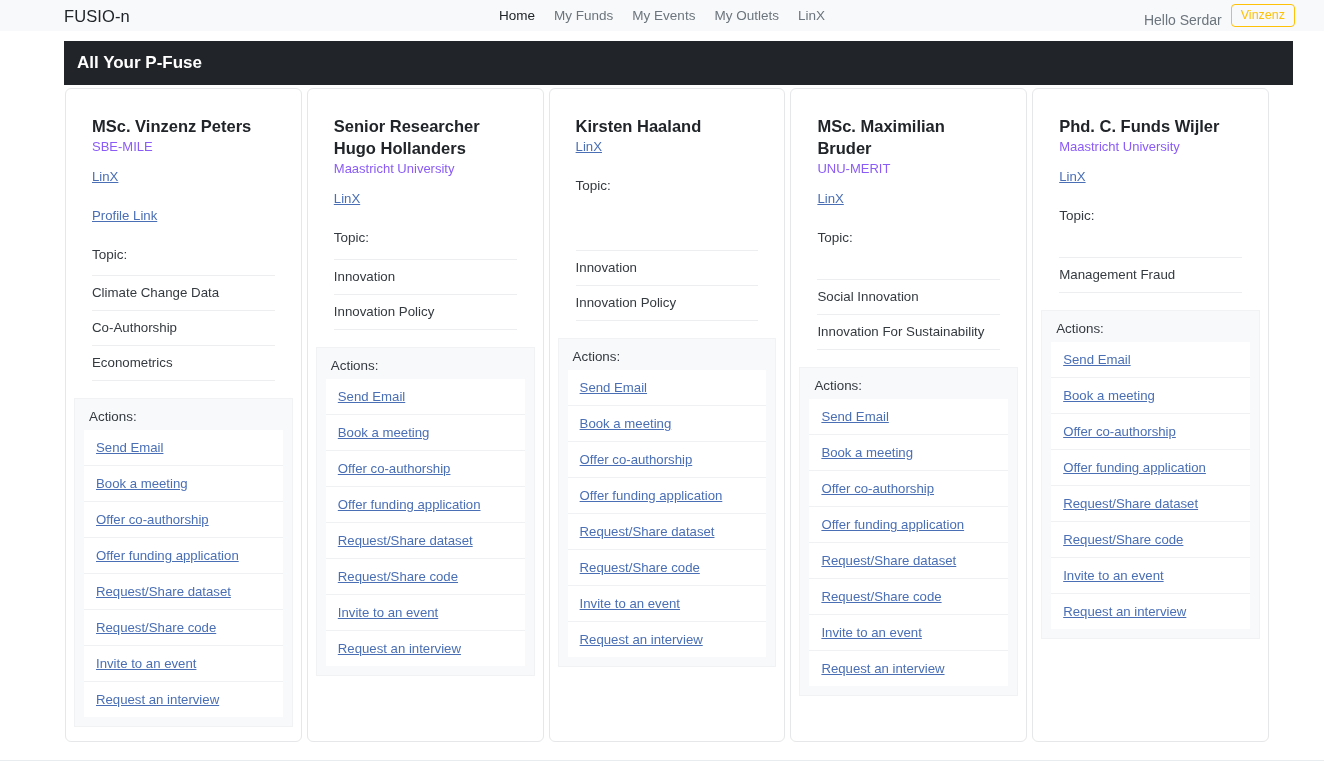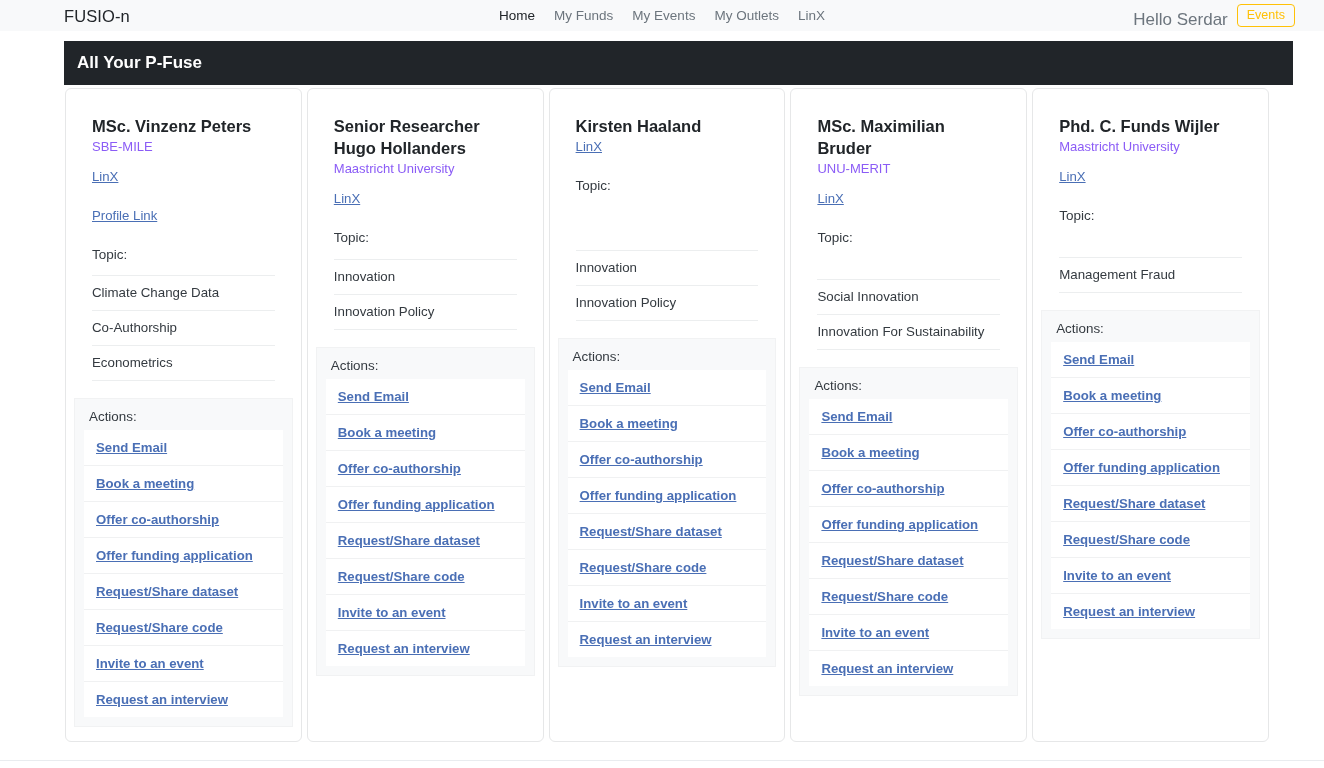--- a/index.html
+++ b/index.html
@@ -31,21 +31,21 @@
   }
   .nav-link {
     color: #6c757d; text-decoration: none; font-size: 13.5px; line-height: 18px;
     white-space: nowrap; cursor: pointer;
   }
   .nav-link.active { color: #212529; }
   .nav-right {
     position: absolute; right: 29px; top: 50%; transform: translateY(-50%);
     display: flex; align-items: center; gap: 9px;
   }
-  .greeting { color: #6c757d; font-size: 17px; white-space: nowrap; margin-top: 8px; }
+  .greeting { color: #6c757d; font-size: 14px; white-space: nowrap; margin-top: 8px; }
   .logout-btn {
     border: 1px solid #ffc107; color: #ffc107; background: transparent;
     border-radius: 4px; padding: 3px 9px; font-size: 12.5px;
     font-family: "Liberation Sans", sans-serif; cursor: pointer; line-height: 15px;
   }
 
   
   .page-header {
     position: absolute; left: 64px; top: 41px; width: 1229px; height: 44px;
     background: #212529; color: #ffffff;
@@ -106,21 +106,21 @@
   .actions-title { font-size: 13.4px; color: #343a40; line-height: 18px; padding-left: 5px; margin-bottom: 4px; }
   .actions-list { list-style: none; margin: 0; padding: 0; }
   .actions-list li {
     background: #ffffff;
     border-bottom: 1px solid #f0f1f2;
     padding: 8px 0 8px 12px;
   }
   .actions-list li:last-child { border-bottom: none; }
   .action-link {
     color: #4a6fb5; font-size: 13.2px; line-height: 18px;
-    text-decoration: underline; cursor: pointer; display: inline; font-weight: bold;
+    text-decoration: underline; cursor: pointer; display: inline;
   }
 
   
   .footer-rule {
     position: absolute; left: 0; top: 760px; width: 1324px;
     border-top: 1px solid #e9ecef;
   }
 </style>
 </head>
 <body>
@@ -131,21 +131,21 @@
     <div class="brand">FUSIO-n</div>
     <div class="nav-links">
         <a class="nav-link active">Home</a>
         <a class="nav-link">My Funds</a>
         <a class="nav-link">My Events</a>
         <a class="nav-link">My Outlets</a>
         <a class="nav-link">LinX</a>
       </div>
     <div class="nav-right">
       <span class="greeting">Hello Serdar</span>
-      <button class="logout-btn">Events</button>
+      <button class="logout-btn">Vinzenz</button>
     </div>
   </div>
 
   <div class="page-header">
     <span>All Your P-Fuse</span>
   </div>
 
   <div class="cards-row">
       <div class="card">
         <div class="card-body">

